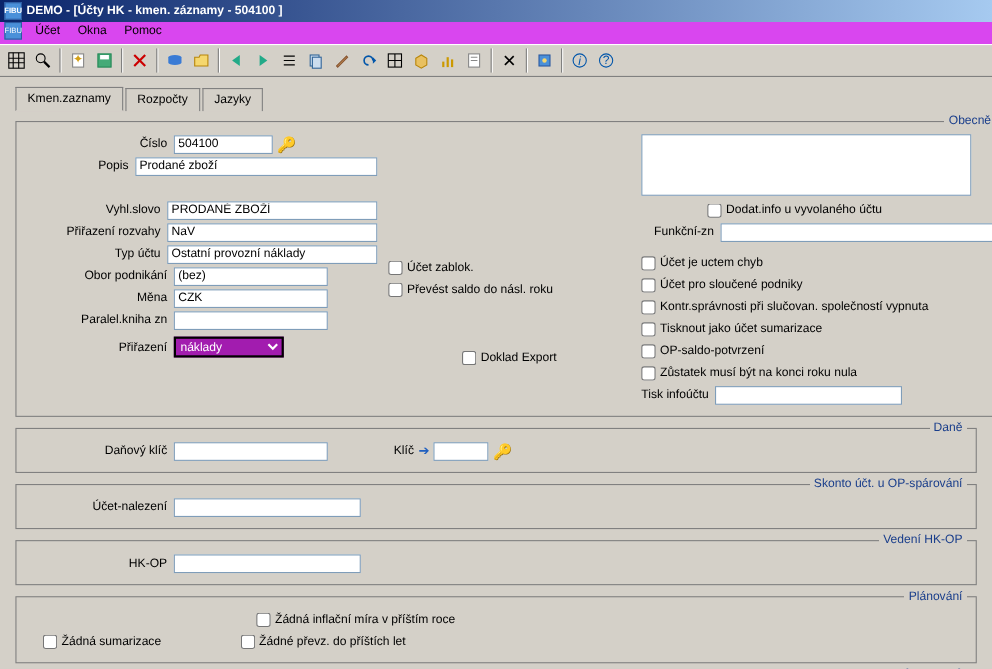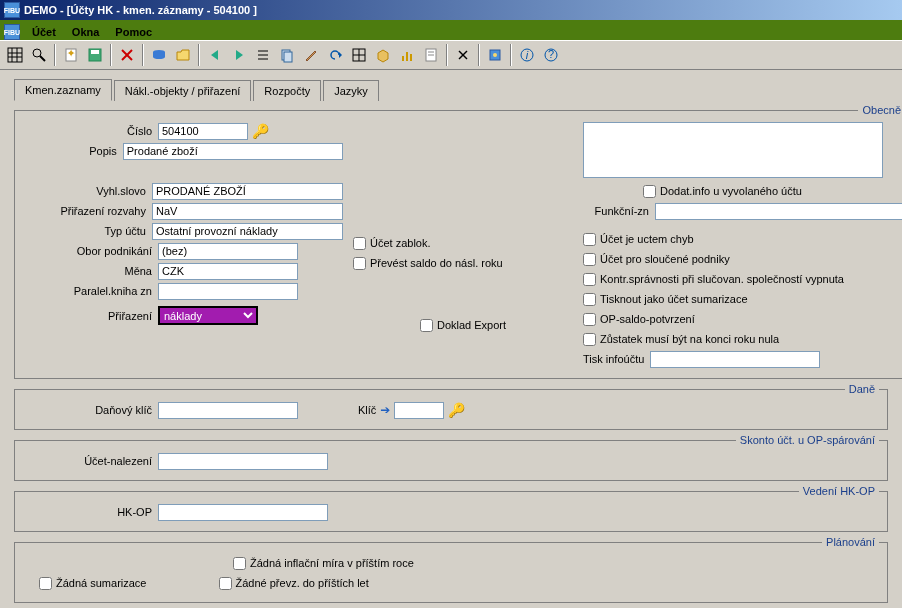--- a/index.html
+++ b/index.html
@@ -1,20 +1,20 @@
 <!DOCTYPE html>
 <html><head>
 <meta charset="utf-8">
 <style>
   * { box-sizing: border-box; font-family: Tahoma, Arial, sans-serif; font-size: 11px; }
   html, body { margin: 0; padding: 0; background: #d4d0c8; }
   .window { width: 902px; height: 608px; background: #d4d0c8; display: flex; flex-direction: column; }
   .titlebar { background: linear-gradient(to right, #0a246a, #a6caf0); color: #fff; height: 20px; display: flex; align-items: center; padding: 0 4px; font-weight: bold; }
   .titlebar .icon { width: 16px; height: 16px; background: #4a90d9; margin-right: 4px; display: inline-flex; align-items: center; justify-content: center; font-size: 7px; color: #fff; border: 1px solid #2c5aa0; }
-  .menubar { background: #4d7c0f; height: 20px; display: flex; align-items: flex-end; padding: 0 4px; gap: 4px; font-weight: bold; }
+  .menubar { background: #d946ef; height: 20px; display: flex; align-items: flex-start; padding: 0 4px; gap: 4px; }
   .menubar .micon { width: 16px; height: 16px; background: #4a90d9; margin-right: 2px; display: inline-flex; align-items: center; justify-content: center; font-size: 7px; color: #fff; border: 1px solid #2c5aa0; }
   .menubar span { padding: 2px 6px; }
   .toolbar { background: #d4d0c8; height: 30px; border-top: 1px solid #fff; border-bottom: 1px solid #808080; display: flex; align-items: center; padding: 0 4px; gap: 2px; }
   .tbtn { width: 22px; height: 22px; display: inline-flex; align-items: center; justify-content: center; border: 1px solid transparent; }
   .tsep { width: 2px; height: 22px; border-left: 1px solid #808080; border-right: 1px solid #fff; margin: 0 2px; }
   .tabs { display: flex; align-items: flex-end; padding: 8px 14px 0 14px; }
   .tab { padding: 4px 10px; border: 1px solid #808080; border-bottom: none; background: #d4d0c8; margin-right: 2px; position: relative; top: 1px; }
   .tab.active { background: #d4d0c8; border-bottom: 1px solid #d4d0c8; z-index: 2; }
   .tab.inactive { background: #d4d0c8; }
   .client { flex: 1; padding: 0 14px 10px 14px; overflow: hidden; }
@@ -183,21 +183,20 @@
     <div class="tbtn">
         <svg width="16" height="16">
           <circle cx="8" cy="8" r="6" fill="none" stroke="#05a"></circle>
           <text x="8" y="11" font-size="9" fill="#05a" text-anchor="middle">?</text>
         </svg>
       </div>
   </div>
 
   <div class="tabs">
     <div class="tab active">Kmen.zaznamy</div>
-    <div class="tab inactive">Nákl.-objekty / přiřazení</div>
     <div class="tab inactive">Rozpočty</div>
     <div class="tab inactive">Jazyky</div>
   </div>
 
   <div class="client">
 
     <fieldset>
       <legend>Obecně</legend>
 
       <div class="cols">

